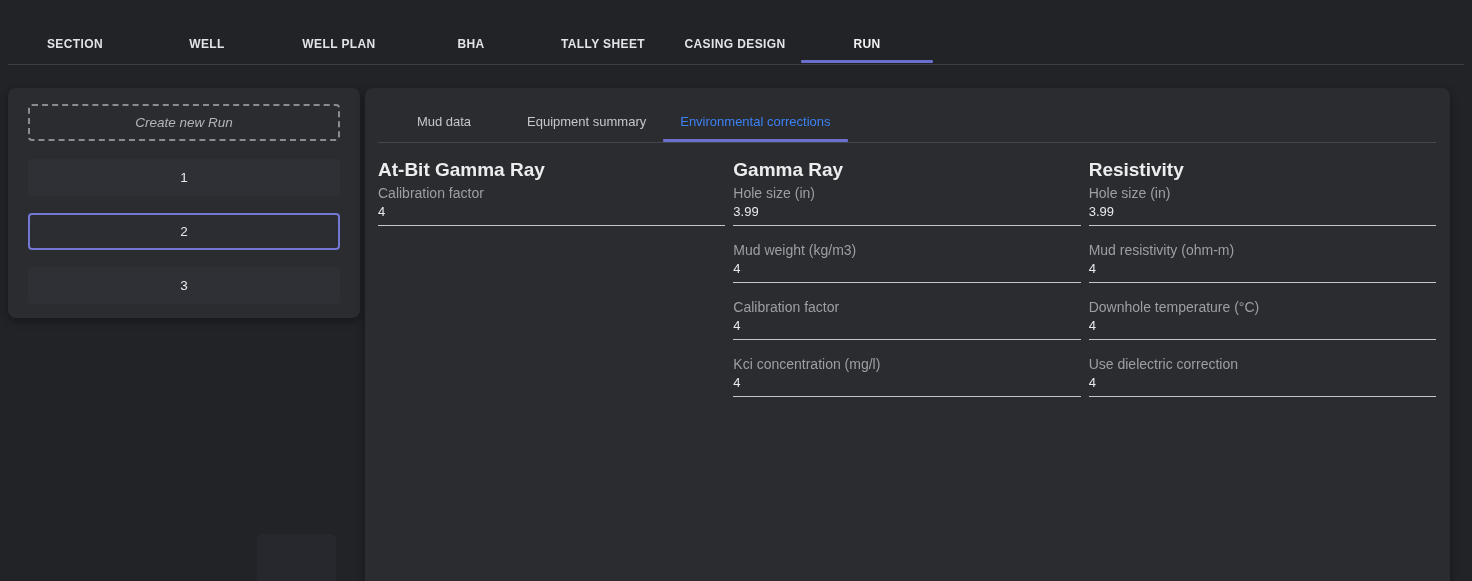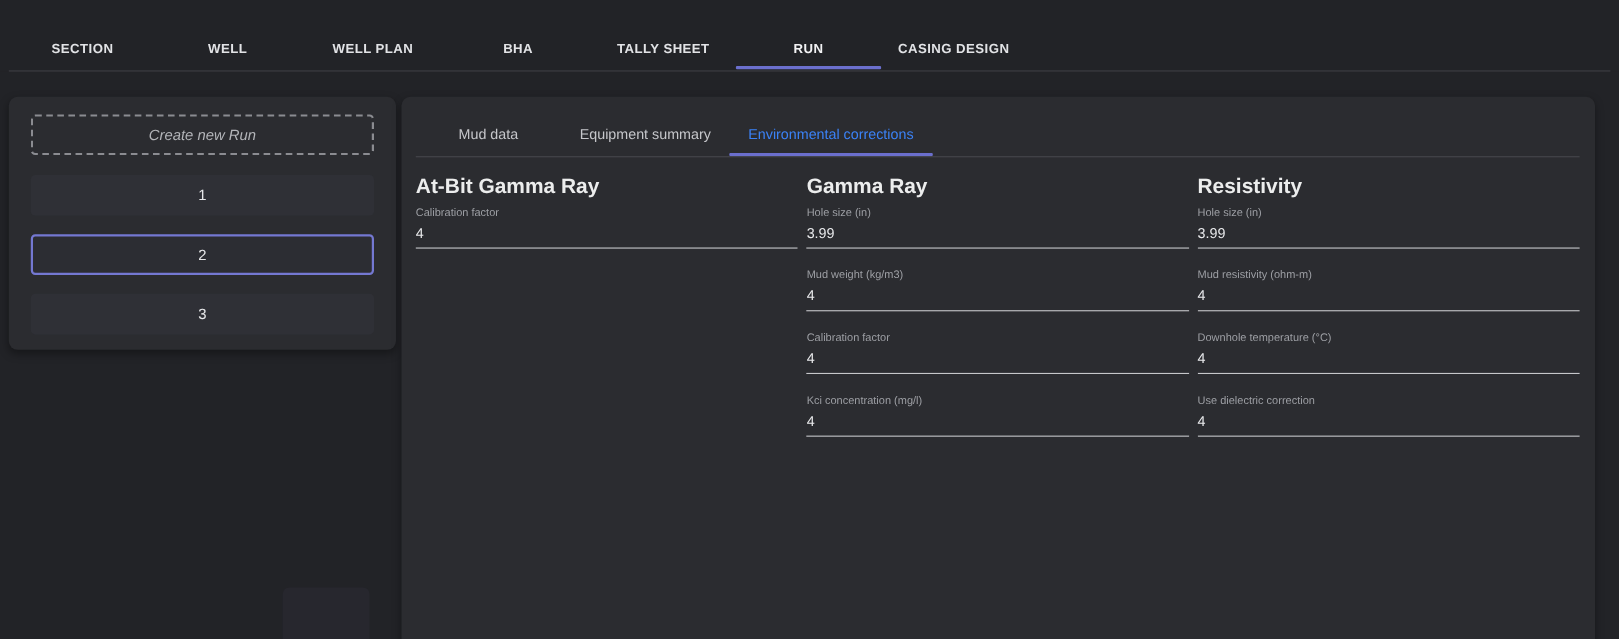--- a/index.html
+++ b/index.html
@@ -64,21 +64,21 @@
   }
   .tab-divider { position: absolute; left: 13px; right: 14px; top: 54px; height: 1px; background: #46474c; }
 
   .columns {
     position: absolute; left: 13px; right: 14px; top: 55px;
     padding-top: 16px;
     display: grid; grid-template-columns: repeat(3, 1fr); column-gap: 8px;
   }
   .col-title { font-size: 19px; font-weight: bold; color: #eceded; line-height: 22px; margin-bottom: 6px; }
   .field { margin-bottom: 18px; }
-  .field-label { font-size: 10px; line-height: 13px; color: #9d9fa4; margin-bottom: 4px; }
+  .field-label { font-size: 14px; line-height: 13px; color: #9d9fa4; margin-bottom: 4px; }
   .field-value {
     font-size: 13px; line-height: 16px; color: #e8e9eb;
     padding-bottom: 5px; border-bottom: 1px solid #c6c7ca; cursor: text;
   }
 
   
   .bottom-artifact {
     position: absolute; left: 257px; top: 534px; width: 79px; height: 47px;
     background: #27272e; border-radius: 6px 6px 0 0;
   }
@@ -96,27 +96,27 @@
       </div>
     <div class="nav-tab">
         <span>WELL PLAN</span>
       </div>
     <div class="nav-tab">
         <span>BHA</span>
       </div>
     <div class="nav-tab">
         <span>TALLY SHEET</span>
       </div>
+    <div class="nav-tab">
+        <span>CASING DESIGN</span>
+      </div>
     <div class="nav-tab active">
       <span>RUN</span>
       <div class="nav-indicator"></div>
     </div>
-    <div class="nav-tab">
-        <span>CASING DESIGN</span>
-      </div>
   </nav>
   <div class="nav-divider"></div>
 </header>
 
 <aside class="sidebar">
   <button class="btn create-run">Create new Run</button>
   <button class="btn run-btn">1</button>
   <button class="btn run-btn selected">2</button>
   <button class="btn run-btn">3</button>
 </aside>

